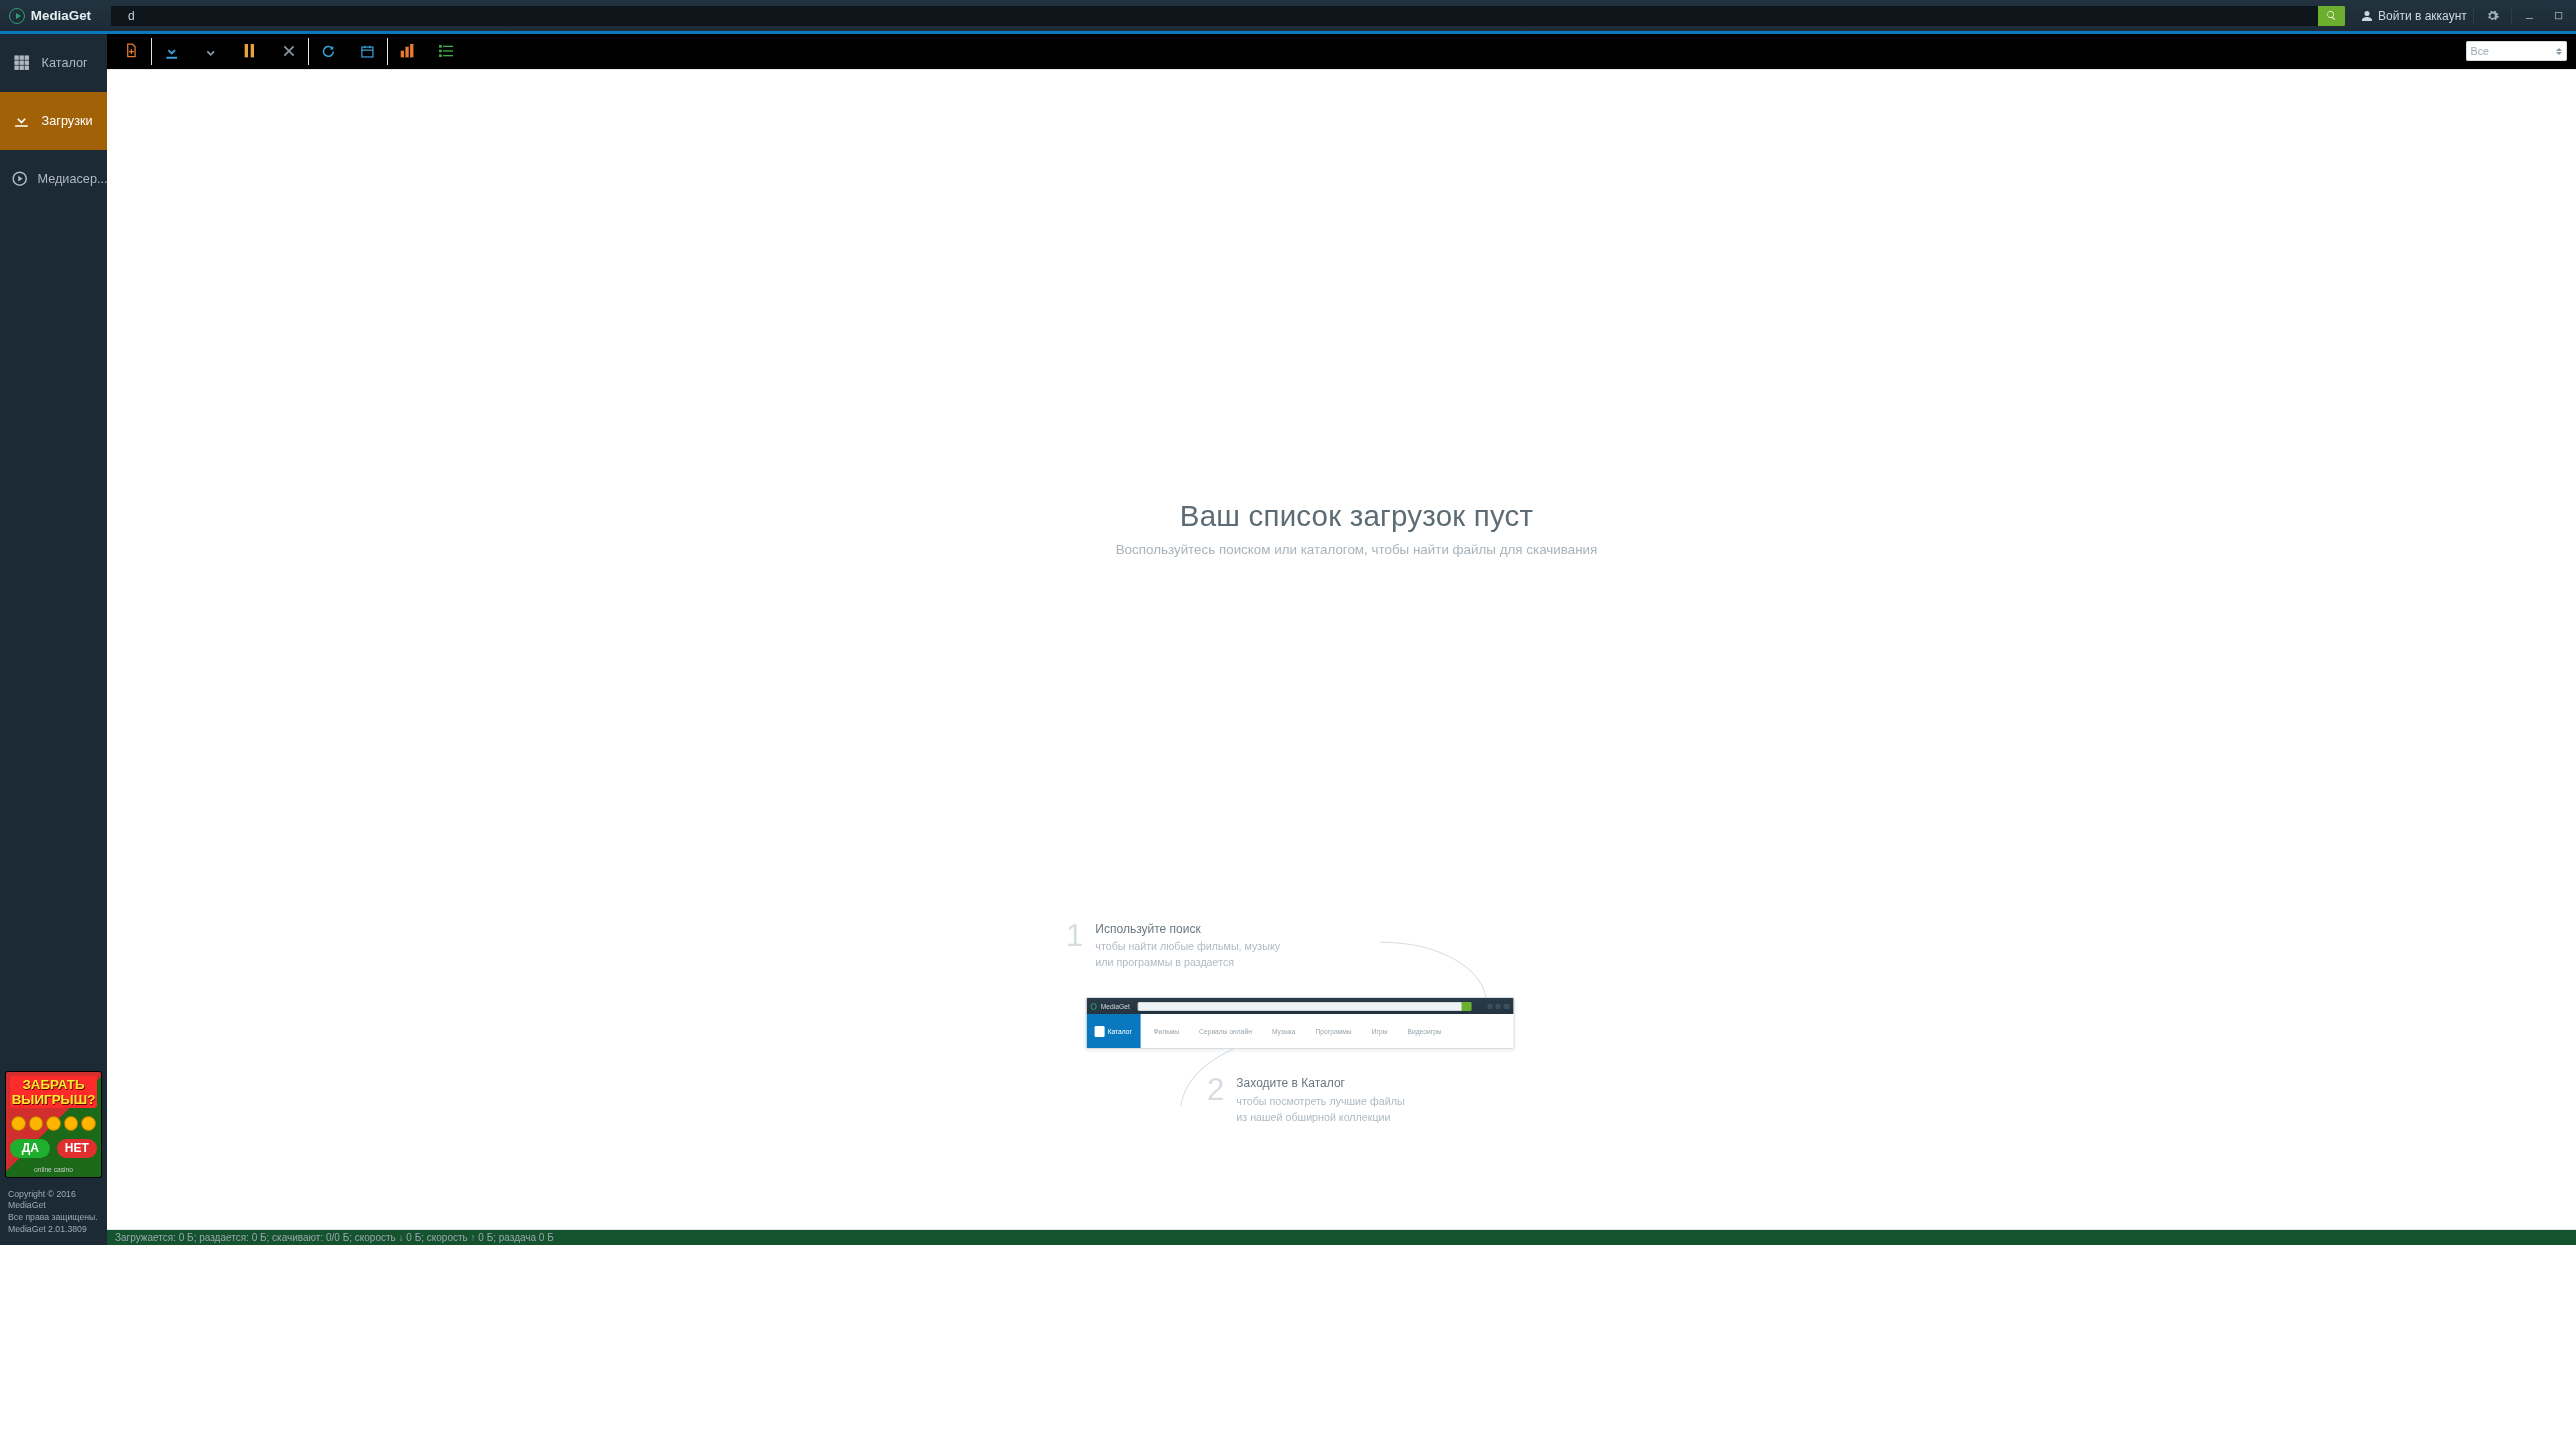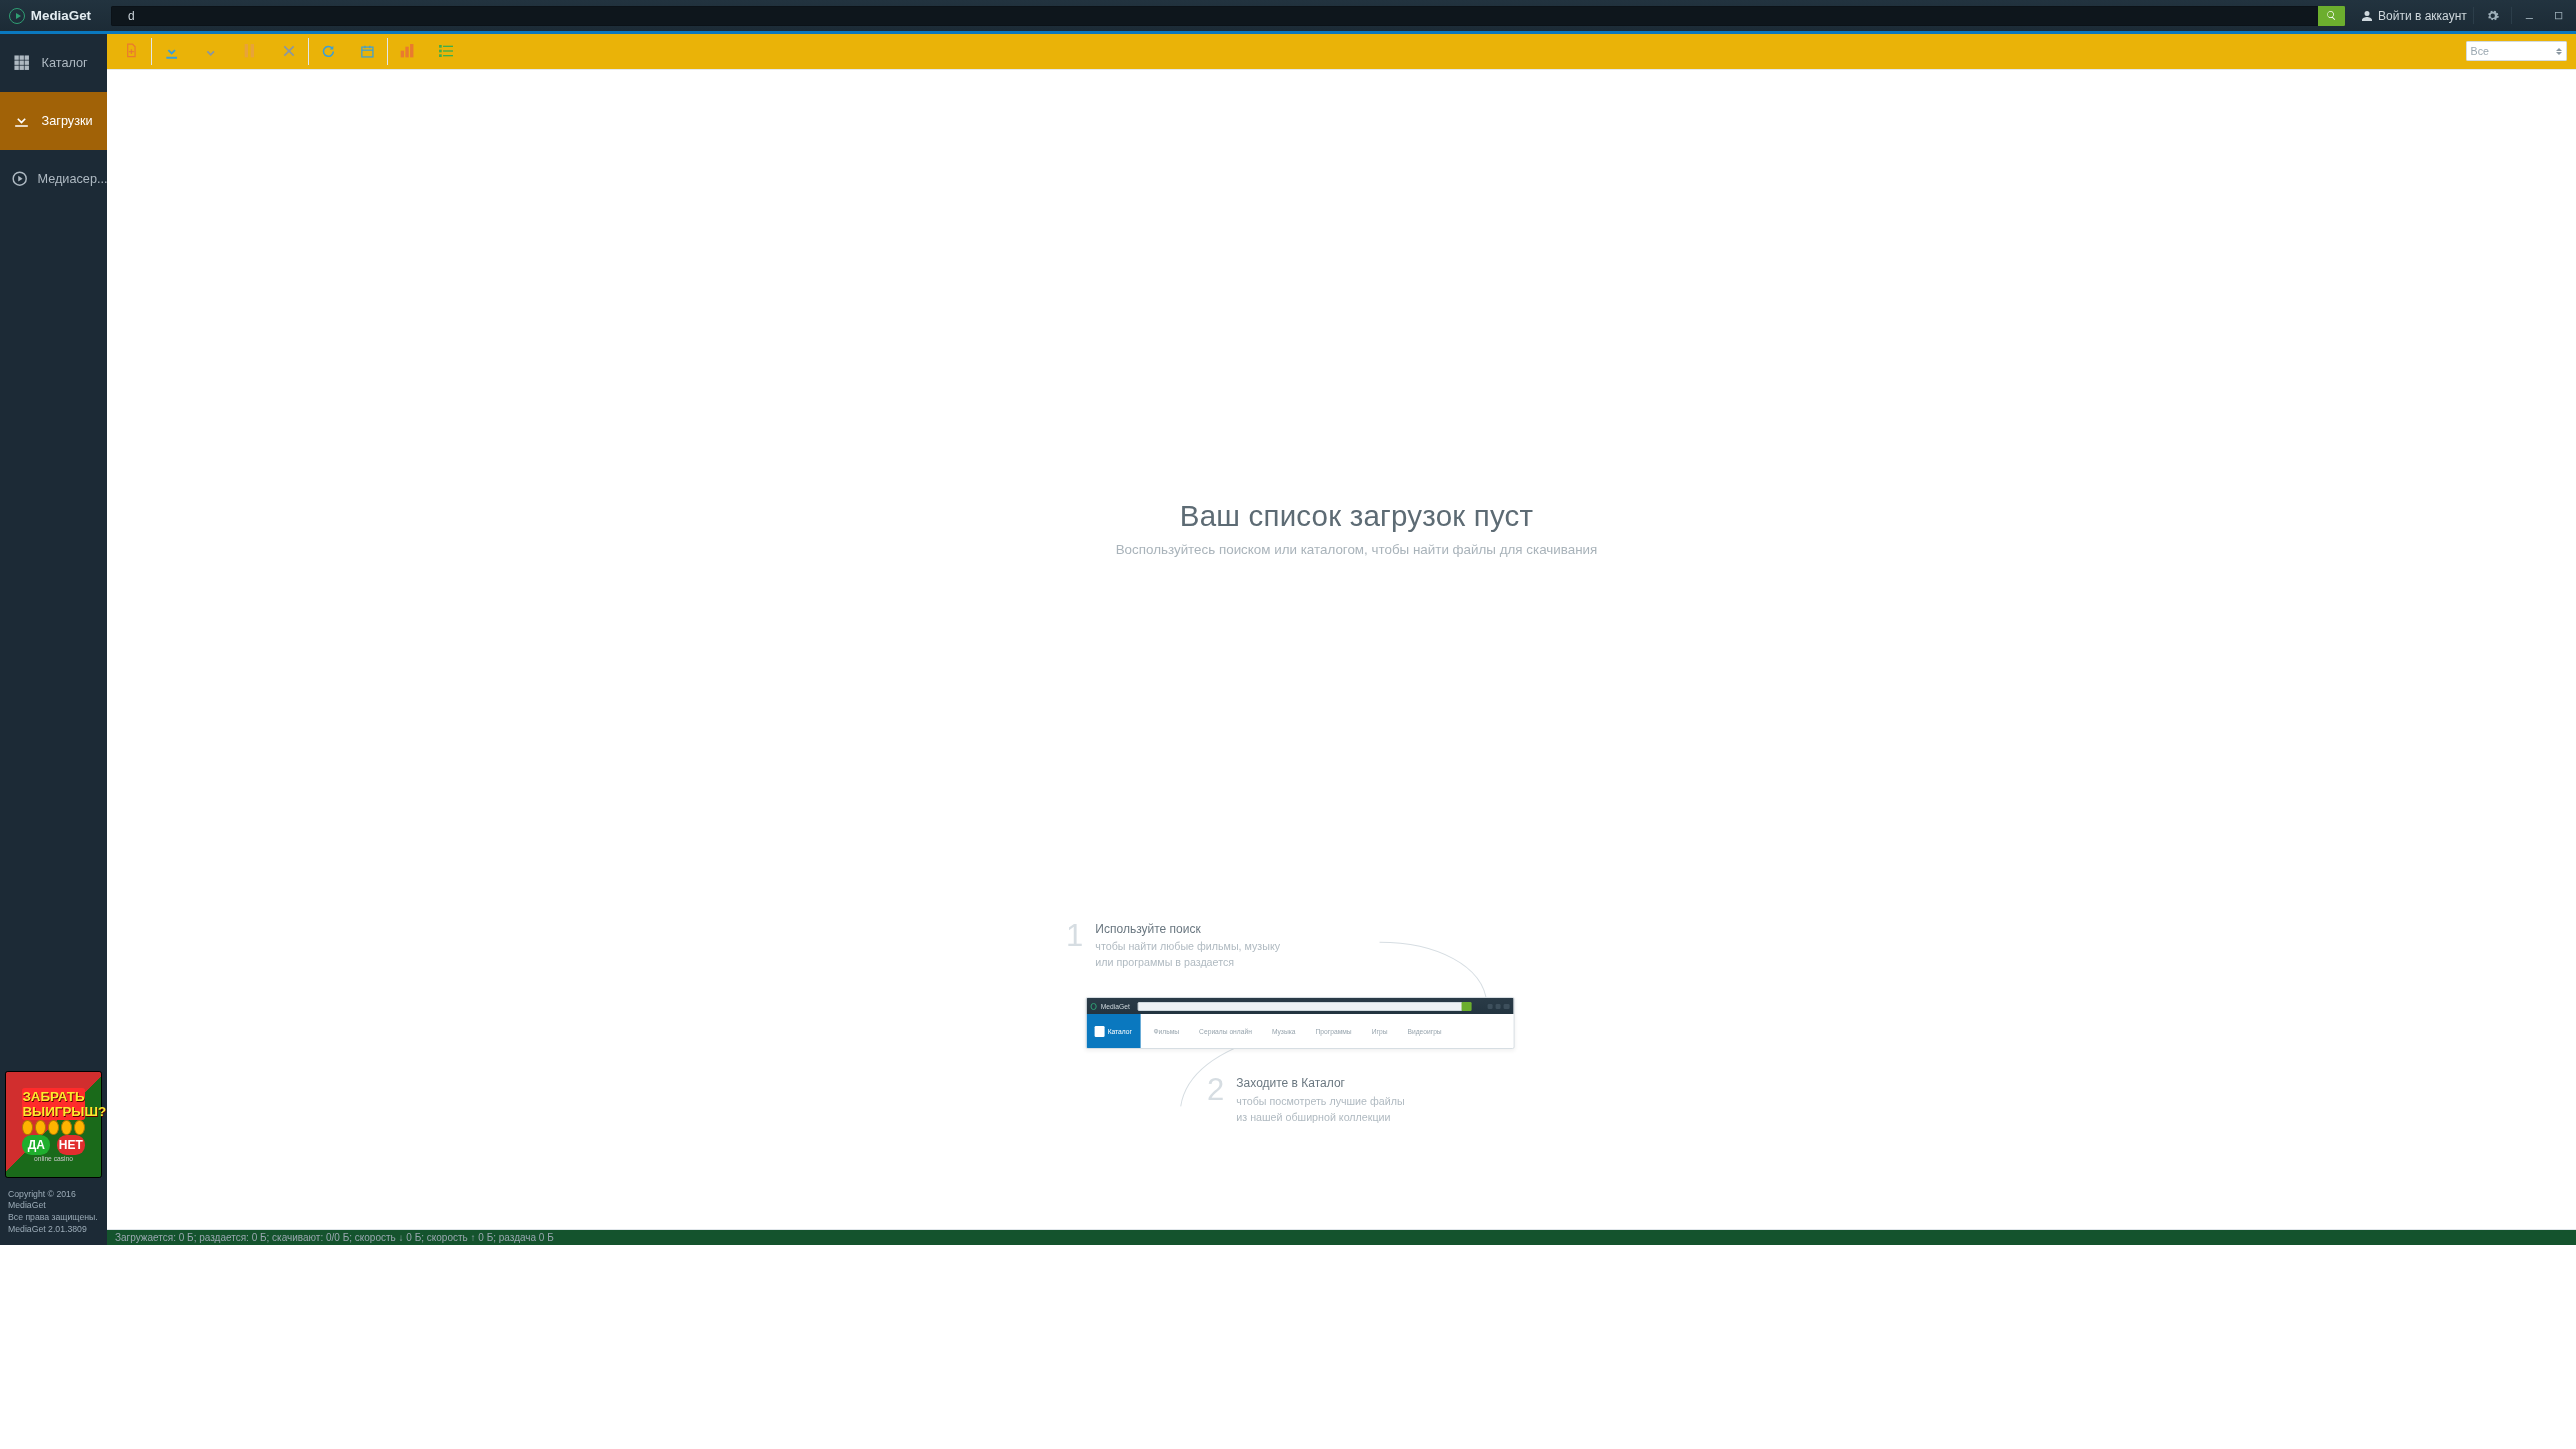--- a/index.html
+++ b/index.html
@@ -26,34 +26,34 @@
 
 .body{ flex:1; display:flex; min-height:0;}
 
 .sidebar{ width:107px; background:#1c2a36; display:flex; flex-direction:column; color:#c9d5dd; font-size:13.4px; position:relative;}
 .side-item{ height:58px; display:flex; flex-direction:row; align-items:center; justify-content:flex-start; gap:9.4px; cursor:pointer; color:#aeb9c2; padding-left:10.7px;}
 .side-item.active{ background:#a16207; color:#fff;}
 .side-item .side-icon{ width:21.5px;height:21.5px;display:flex;align-items:center;justify-content:center;}
 .side-item .side-icon svg{fill:currentColor;}
 .side-label{font-size:12.7px;}
 .sidebar-spacer{flex:1;}
-.ad{ margin:5.4px; height:107px; background:#111; border:0.7px solid #000; background-image:linear-gradient(135deg,#d12e2e 0 50%,#1a6a1a 50% 100%); position:relative; display:flex; flex-direction:column; justify-content:space-between; padding:16px; border-radius:2.7px;}
+.ad{ margin:5.4px; height:107px; background:#111; border:0.7px solid #000; background-image:linear-gradient(135deg,#d12e2e 0 50%,#1a6a1a 50% 100%); position:relative; display:flex; flex-direction:column; justify-content:space-between; padding:4px; border-radius:2.7px;}
 .ad-top{background:#ff2b2b; color:#ffe92e; font-weight:700; font-size:13.4px; text-align:center; padding:1.3px 0; border-radius:2.7px; text-shadow:0.7px 0.7px #5a0000;}
 .ad-mid{display:flex;gap:2.7px;justify-content:center;}
 .coin{width:14.8px;height:14.8px;border-radius:50%;background:#ffb400;border:1.3px solid #b07700;}
 .ad-btns{display:flex;justify-content:space-between;gap:6.7px;}
 .ad-btn{flex:1;text-align:center;font-weight:700;font-size:12px;color:#fff;border-radius:9.4px;padding:2.7px 0;}
 .ad-yes{background:#1fae2d;}
 .ad-no{background:#e12e2e;}
 .ad-foot{font-size:6.7px;color:#c9c9c9;text-align:center;}
 .copyright{padding:5.4px 8px 9.4px;font-size:8.7px;color:#9cacb8;line-height:1.35;}
 
 
 .main{ flex:1; display:flex; flex-direction:column; min-width:0;}
-.toolbar{ height:36px; border-bottom:0.7px solid #e4e9ec; background:#eab308; display:flex; align-items:center; padding:0 5.4px; gap:0; }
+.toolbar{ height:36px; border-bottom:0.7px solid #e4e9ec; background:#000000; display:flex; align-items:center; padding:0 5.4px; gap:0; }
 .tbtn{ width:39px; height:36px; display:flex; align-items:center; justify-content:center; border:none; background:transparent; cursor:pointer;}
 .tbtn svg{display:block;}
 .tsep{width:0.7px;height:27px;background:#e1e6ea;}
 .toolbar-spacer{flex:1;}
 .filter-box{ width:101px; height:20px; border:0.7px solid #d3dbe0; background:#fff; display:flex; align-items:center; padding:0 4px; font-size:10.7px; color:#9aa7b0; border-radius:1.3px; margin-right:4px;}
 .filter-box .dd{margin-left:auto;display:flex;flex-direction:column;align-items:center;gap:1.3px;}
 .filter-box .dd span{width:0;height:0;}
 .filter-box .dd .up{border-left:3.4px solid transparent;border-right:3.4px solid transparent;border-bottom:3.4px solid #8a97a1;}
 .filter-box .dd .dn{border-left:3.4px solid transparent;border-right:3.4px solid transparent;border-top:3.4px solid #8a97a1;}
 

